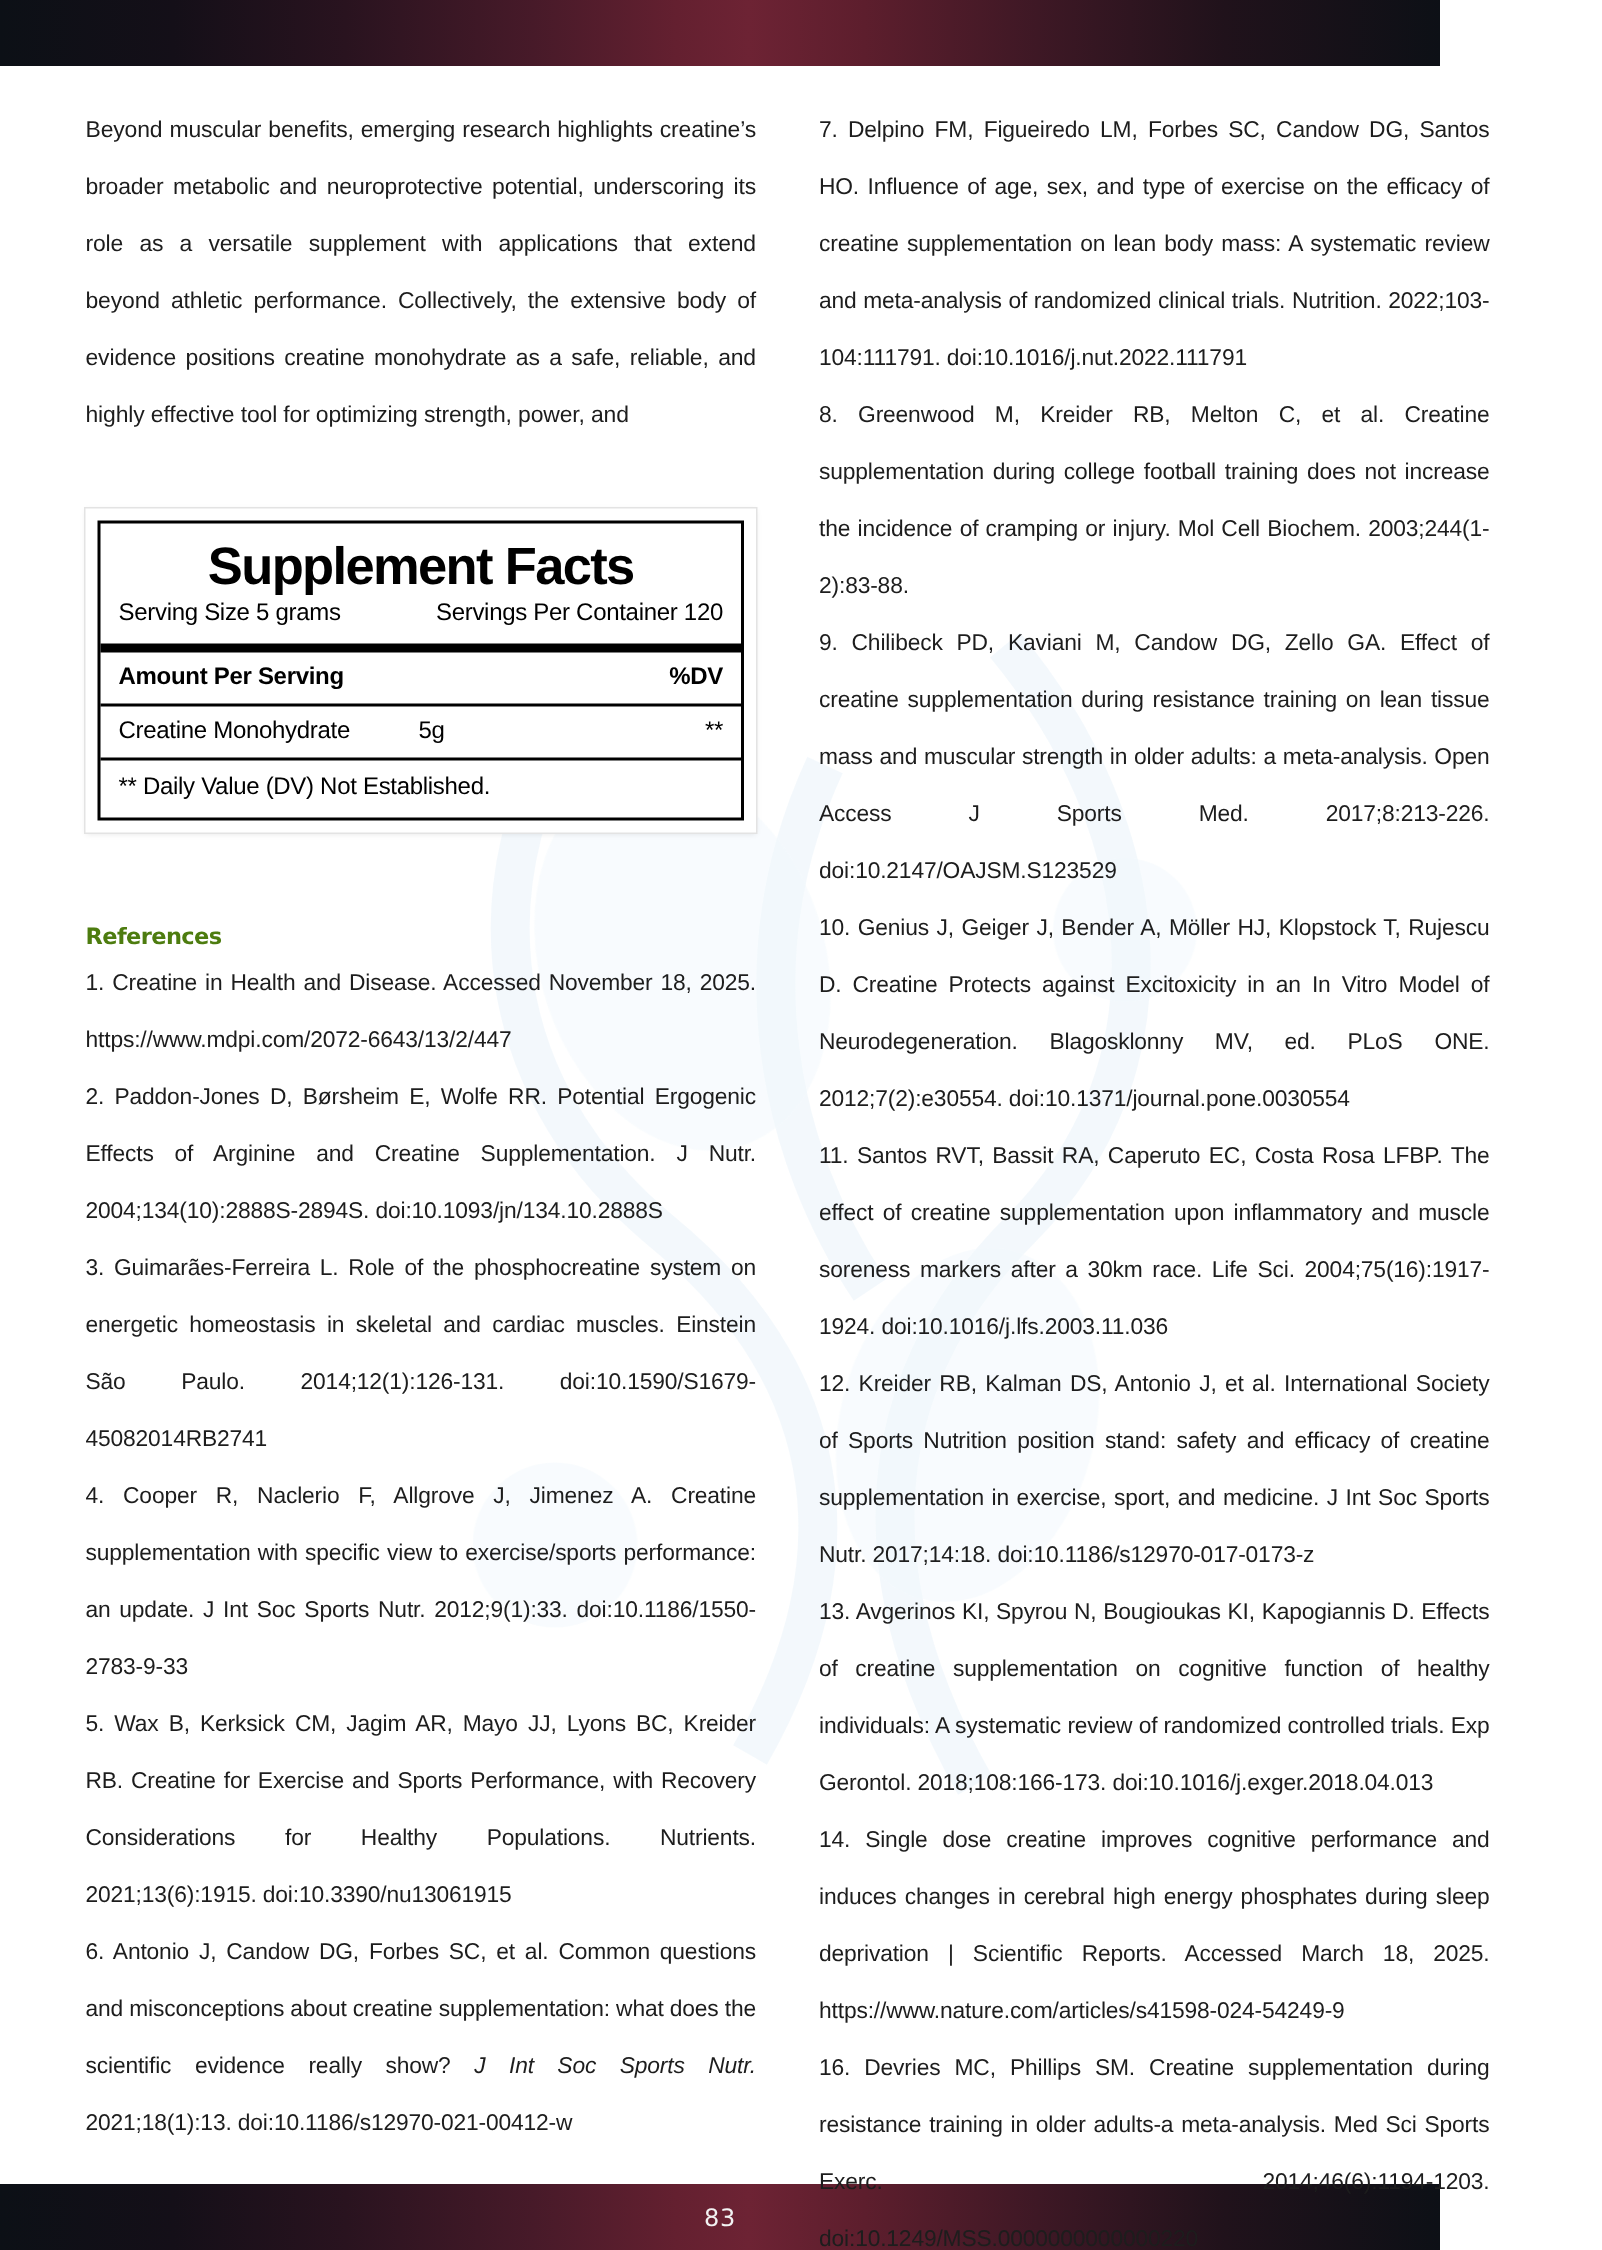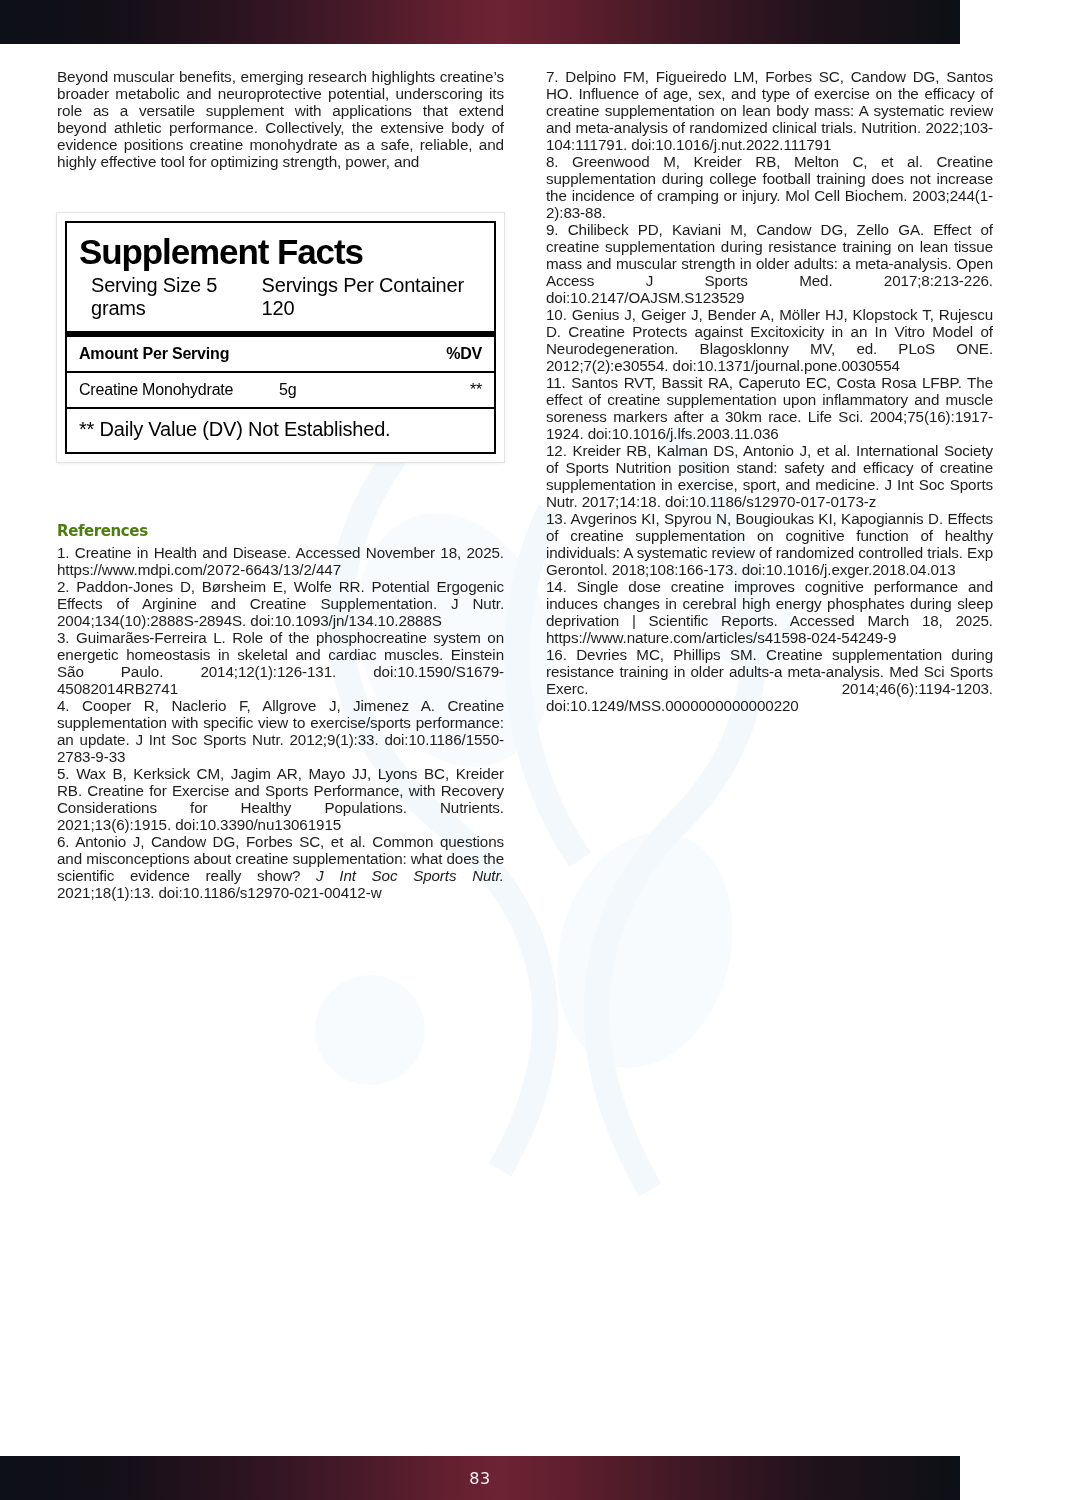--- a/index.html
+++ b/index.html
@@ -76,21 +76,21 @@
     width: 447px;
   }
   .col.left  { left: 57px; }
   .col.right { left: 546px; }
 
   p.para, p.ref {
     margin: 0;
     text-align: justify;
     text-justify: inter-word;
     font-size: 15.2px;
-    line-height: 17px;
+    line-height: 38px;
     color: #1d1d1d;
     letter-spacing: -0.1px;
   }
   p.para { font-size: 15.3px; }
 
   .ref + .ref { margin-top: 0; }
 
   i.jrnl { font-style: italic; }
 
   
@@ -108,47 +108,47 @@
     box-sizing: border-box;
     font-family: "Liberation Sans", sans-serif;
     color: #000;
   }
   .supp-title {
     font-size: 35px;
     font-weight: bold;
     letter-spacing: -1.1px;
     line-height: 1.04;
     padding: 11px 12px 1px 12px;
+    text-align: center;
   }
   .supp-serving {
     display: flex;
     justify-content: space-between;
-    font-size: 20px;
+    font-size: 16px;
     padding: 3px 12px 11px 12px;
     letter-spacing: -0.2px;
-    margin-left: 12px;
   }
   .rule-thick { border-top: 6px solid #000; }
   .rule-thin  { border-top: 2px solid #000; }
 
   .supp-row {
     display: flex;
     justify-content: space-between;
     padding: 8px 12px;
     font-size: 16px;
     letter-spacing: -0.2px;
     gap: 43px;
   }
   .supp-row.head { font-weight: bold; }
   .supp-row .amt { flex: 0 0 120px; text-align: left; }
   .supp-row .name { flex: 1; }
   .supp-row .dv { flex: 0 0 40px; text-align: right; }
   .supp-foot {
     padding: 9px 12px 11px 12px;
-    font-size: 20px;
+    font-size: 16px;
     letter-spacing: -0.2px;
   }
 
   
   h2.refs-heading {
     margin: 60px 0 4px 0;
     font-size: 15px;
     font-weight: bold;
     letter-spacing: -0.4px;
     color: #4d7c0f;

